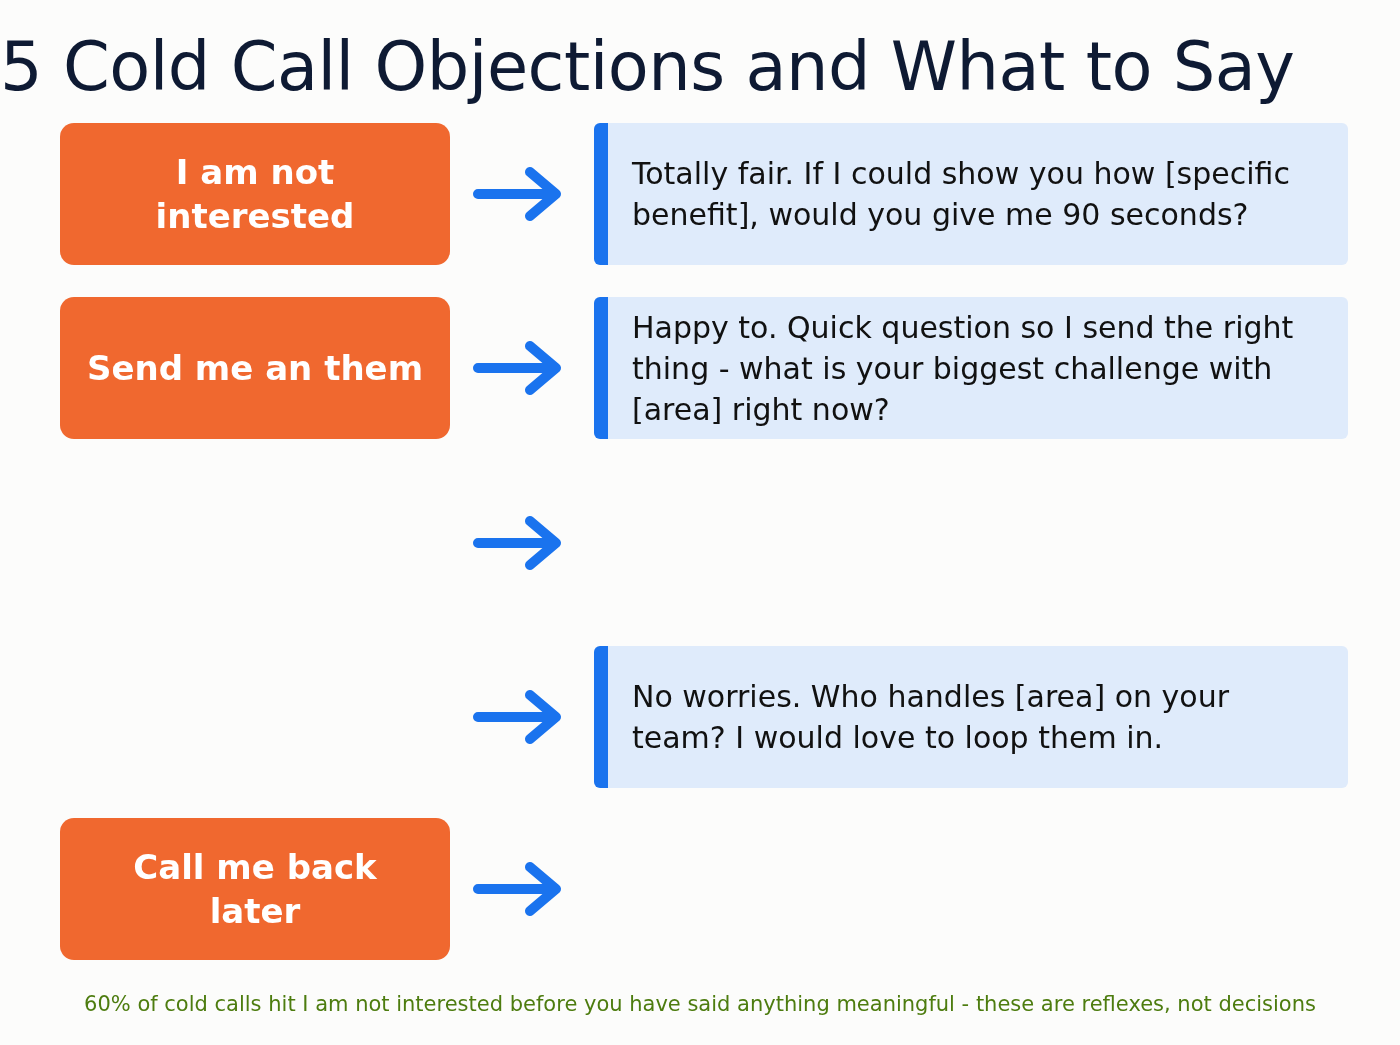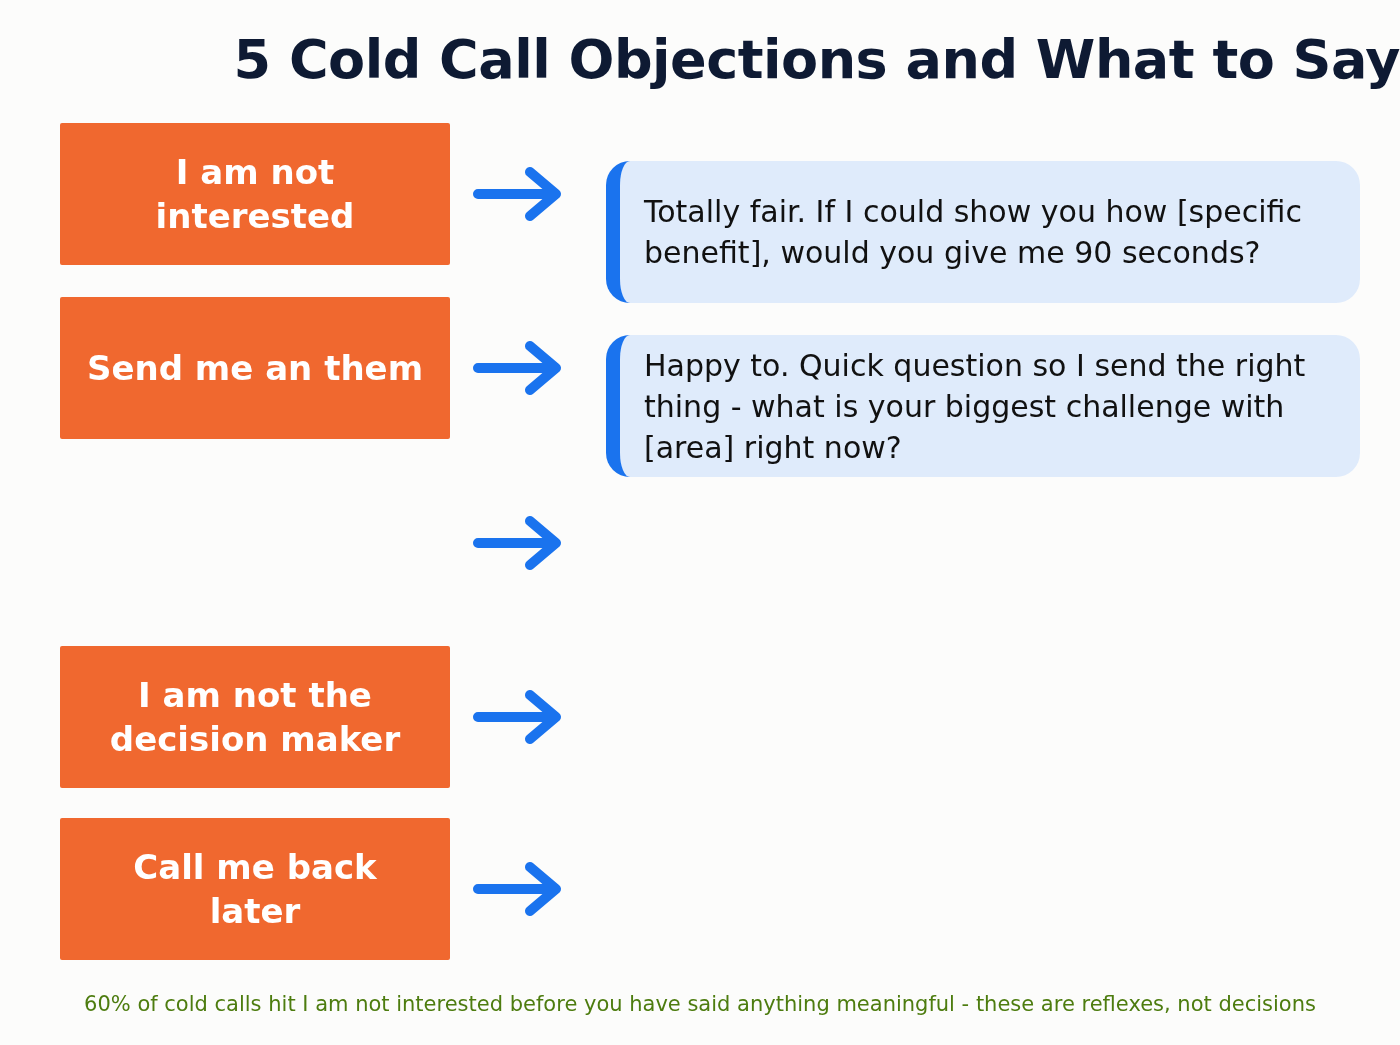--- a/index.html
+++ b/index.html
@@ -5,57 +5,56 @@
   html, body { margin: 0; padding: 0; }
   body {
     width: 1400px; height: 1045px;
     background: #fcfcfb;
     font-family: "DejaVu Sans", "Liberation Sans", sans-serif;
     position: relative;
     overflow: hidden;
   }
   .title {
     position: absolute; left: 0; right: 0; top: 28px;
-    text-align: right;
-    font-size: 54px; font-weight: bold;
+    text-align: left;
+    font-size: 67px; font-weight: normal;
     color: #0e1a33;
     letter-spacing: -0.5px;
   }
   .row {
     position: absolute; left: 60px; width: 1280px; height: 142px;
   }
   .objection {
     position: absolute; left: 0; top: 0;
     width: 390px; height: 142px;
     background: #f0682f;
-    border-radius: 2px;
+    border-radius: 14px;
     display: flex; align-items: center; justify-content: center;
     text-align: center;
     color: #ffffff;
     font-size: 34px; font-weight: bold;
     line-height: 44px;
     padding: 0 24px; box-sizing: border-box;
   }
   .arrow {
     position: absolute; left: 412px; top: 41px;
     width: 92px; height: 60px;
   }
   .response {
-    position: absolute; left: 546px; top: 0;
+    position: absolute; left: 534px; top: 0;
     width: 754px; height: 142px;
     background: #dfebfb;
-    border-radius: 24px;
+    border-radius: 6px;
     border-left: 14px solid #1a73ee;
     box-sizing: border-box;
     display: flex; align-items: center;
     padding: 0 30px 0 24px;
     color: #111111;
     font-size: 30px;
     line-height: 41px;
-    margin-top: 38px;
   }
   .footer {
     position: absolute; left: 0; right: 0; top: 992px;
     text-align: center;
     font-size: 21px;
     color: #4d7c0f;
   }
 </style>
 </head>
 <body>
@@ -78,24 +77,24 @@
   <div class="response">Happy to. Quick question so I send the right thing - what is your biggest challenge with [area] right now?</div>
 </div>
 
 <div class="row" style="top:472px;">
   <svg class="arrow" viewBox="0 0 92 60">
     <path d="M6 30 H82 M58 8 L84 30 L58 52" stroke="#1a73ee" stroke-width="10" fill="none" stroke-linecap="round" stroke-linejoin="round"></path>
   </svg>
 </div>
 
 <div class="row" style="top:646px;">
-  <div class="objection">I am not the decision maker</div>
   <svg class="arrow" viewBox="0 0 92 60">
     <path d="M6 30 H82 M58 8 L84 30 L58 52" stroke="#1a73ee" stroke-width="10" fill="none" stroke-linecap="round" stroke-linejoin="round"></path>
   </svg>
+  <div class="response">No worries. Who handles [area] on your team? I would love to loop them in.</div>
 </div>
 
 <div class="row" style="top:818px;">
   <div class="objection">Call me back later</div>
   <svg class="arrow" viewBox="0 0 92 60">
     <path d="M6 30 H82 M58 8 L84 30 L58 52" stroke="#1a73ee" stroke-width="10" fill="none" stroke-linecap="round" stroke-linejoin="round"></path>
   </svg>
 </div>
 
 <div class="footer">60% of cold calls hit I am not interested before you have said anything meaningful - these are reflexes, not decisions</div>

